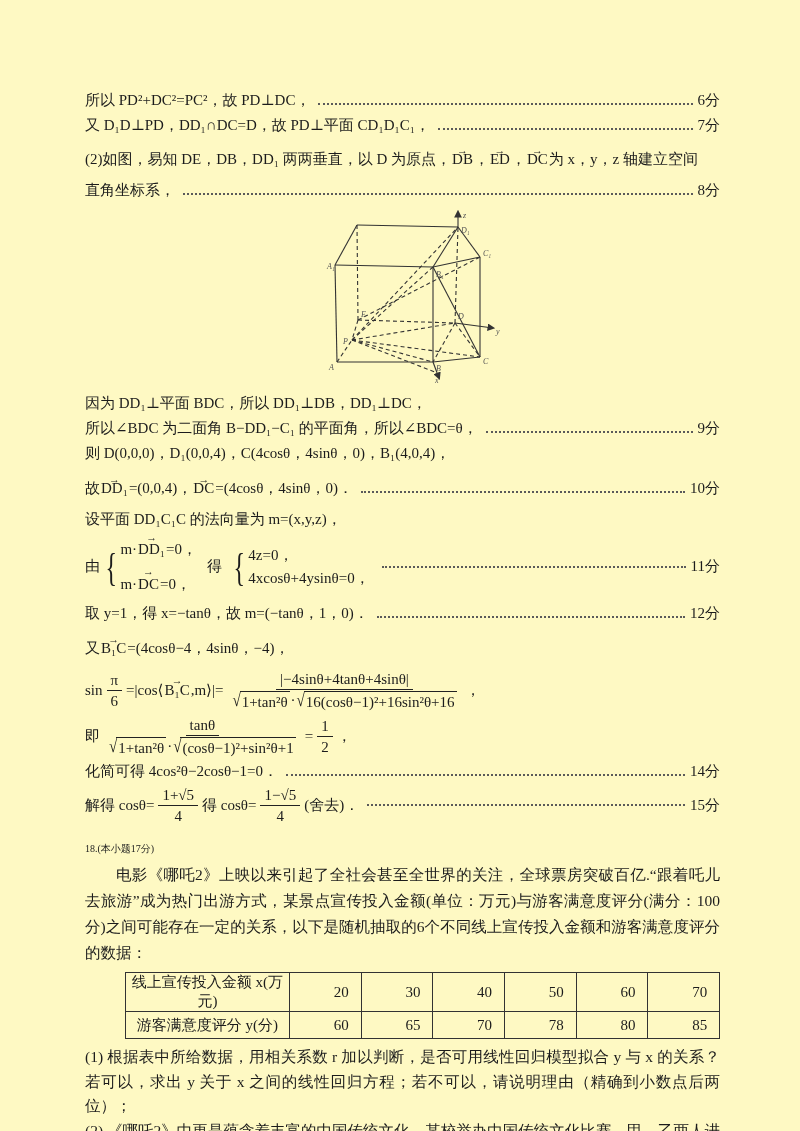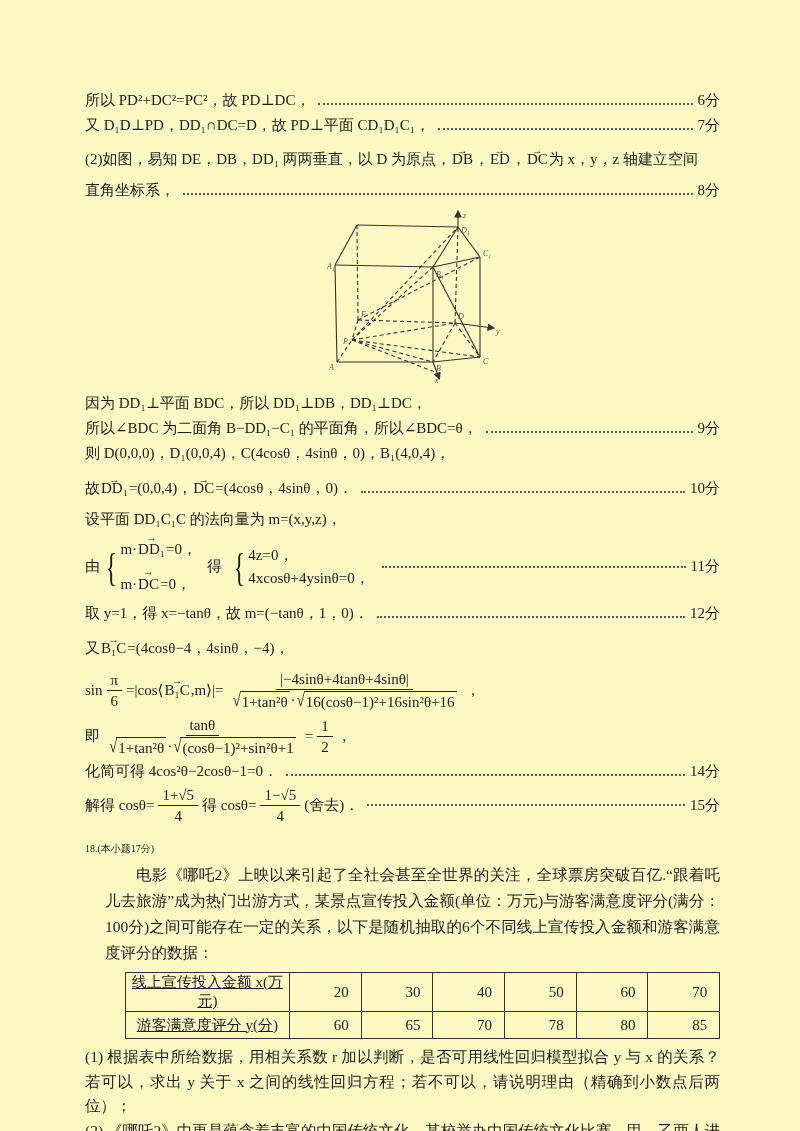--- a/index.html
+++ b/index.html
@@ -33,26 +33,26 @@
   .lbrace{font-size:30px;line-height:1;transform:scaleY(1.35) scaleX(0.8);font-weight:400;margin-right:2px;}
   .sysrows{display:inline-flex;flex-direction:column;line-height:1.5;}
   .srow{display:inline-flex;align-items:baseline;}
   .mid{margin:0 6px;}
   
   .figwrap{margin:4px 0 8px 200px;width:290px;height:176px;}
   
   .p18{margin-top:10px;}
   .hdg{font-size:10px;line-height:26px;}
   .para{font-size:15.5px;line-height:26px;text-align:justify;margin:0;}
-  .para.ind{text-indent:2em;margin-left:20px;}
+  .para.ind{text-indent:2em;}
   .qpara{font-size:15.5px;line-height:24.5px;text-align:justify;margin:0;}
   .dtable{border-collapse:collapse;margin:6px 0 6px 40px;font-size:15px;}
   .dtable td{border:1px solid #333;text-align:center;height:26px;padding:0 4px;}
   .dtable{border:1.5px solid #333;}
-  .dtable td.lbl{width:212px;text-decoration:underline;}
+  .dtable td.lbl{width:212px;}
   .dtable td.val{width:38px;padding-left:36px;}
 </style>
 </head>
 <body>
 
 <div class="page">
 <div class="content">
 
   <div class="ln">
     <span class="t">所以 PD²+DC²=PC²，故 PD⊥DC，</span>

